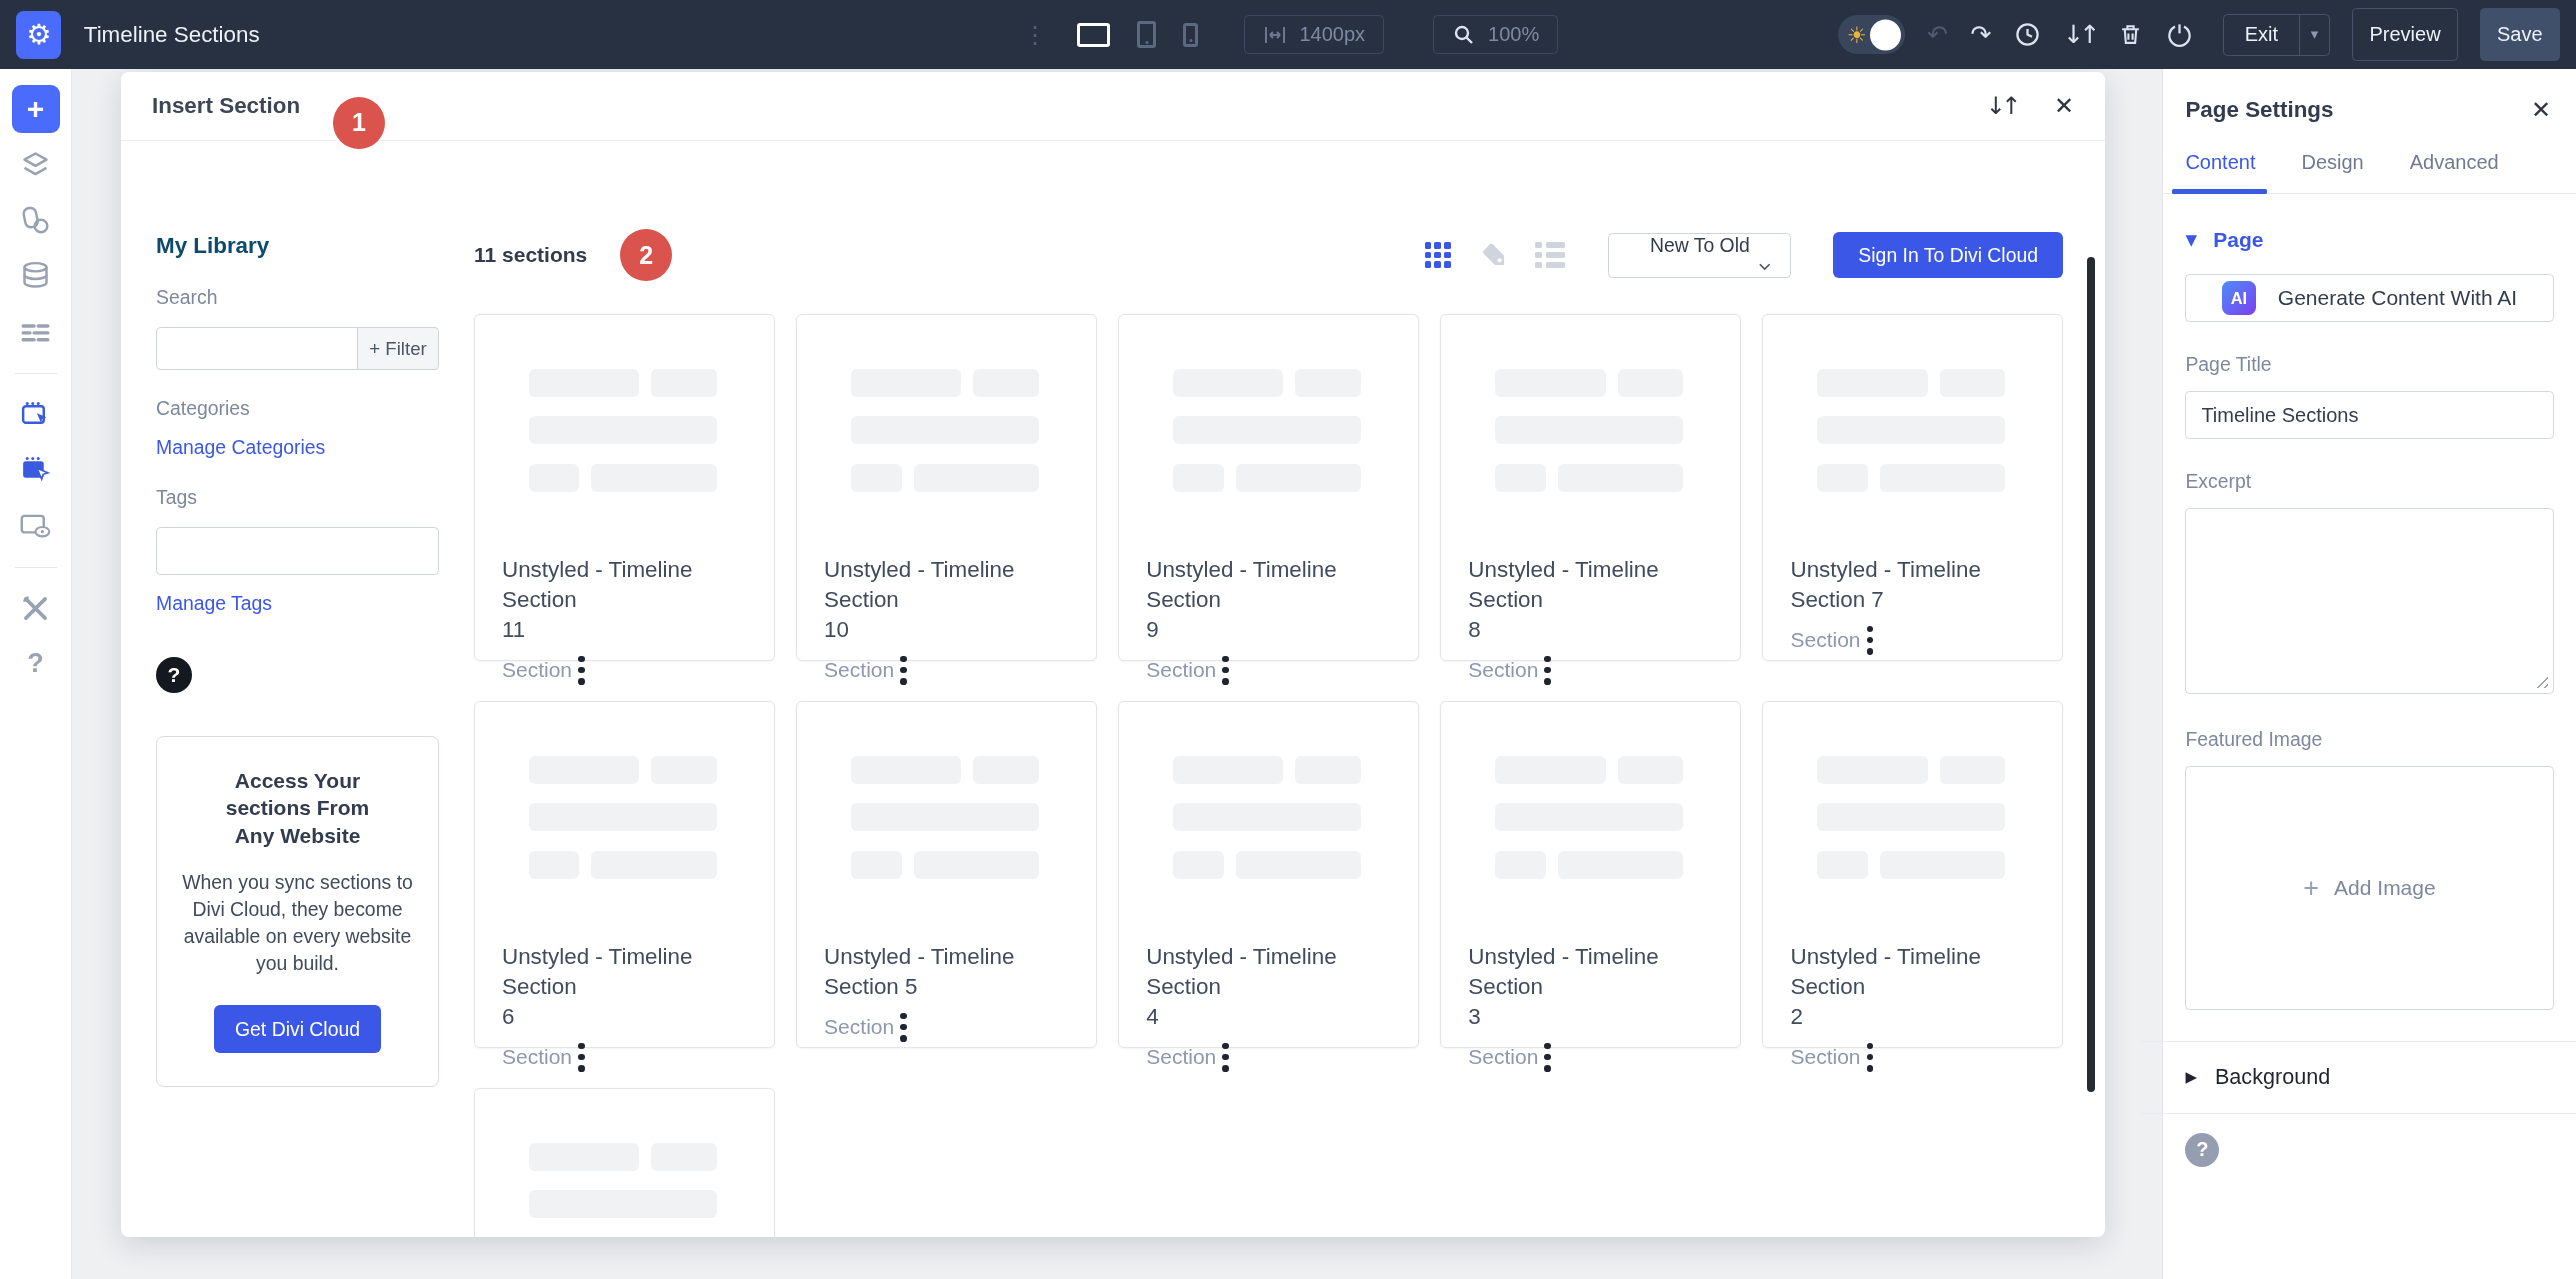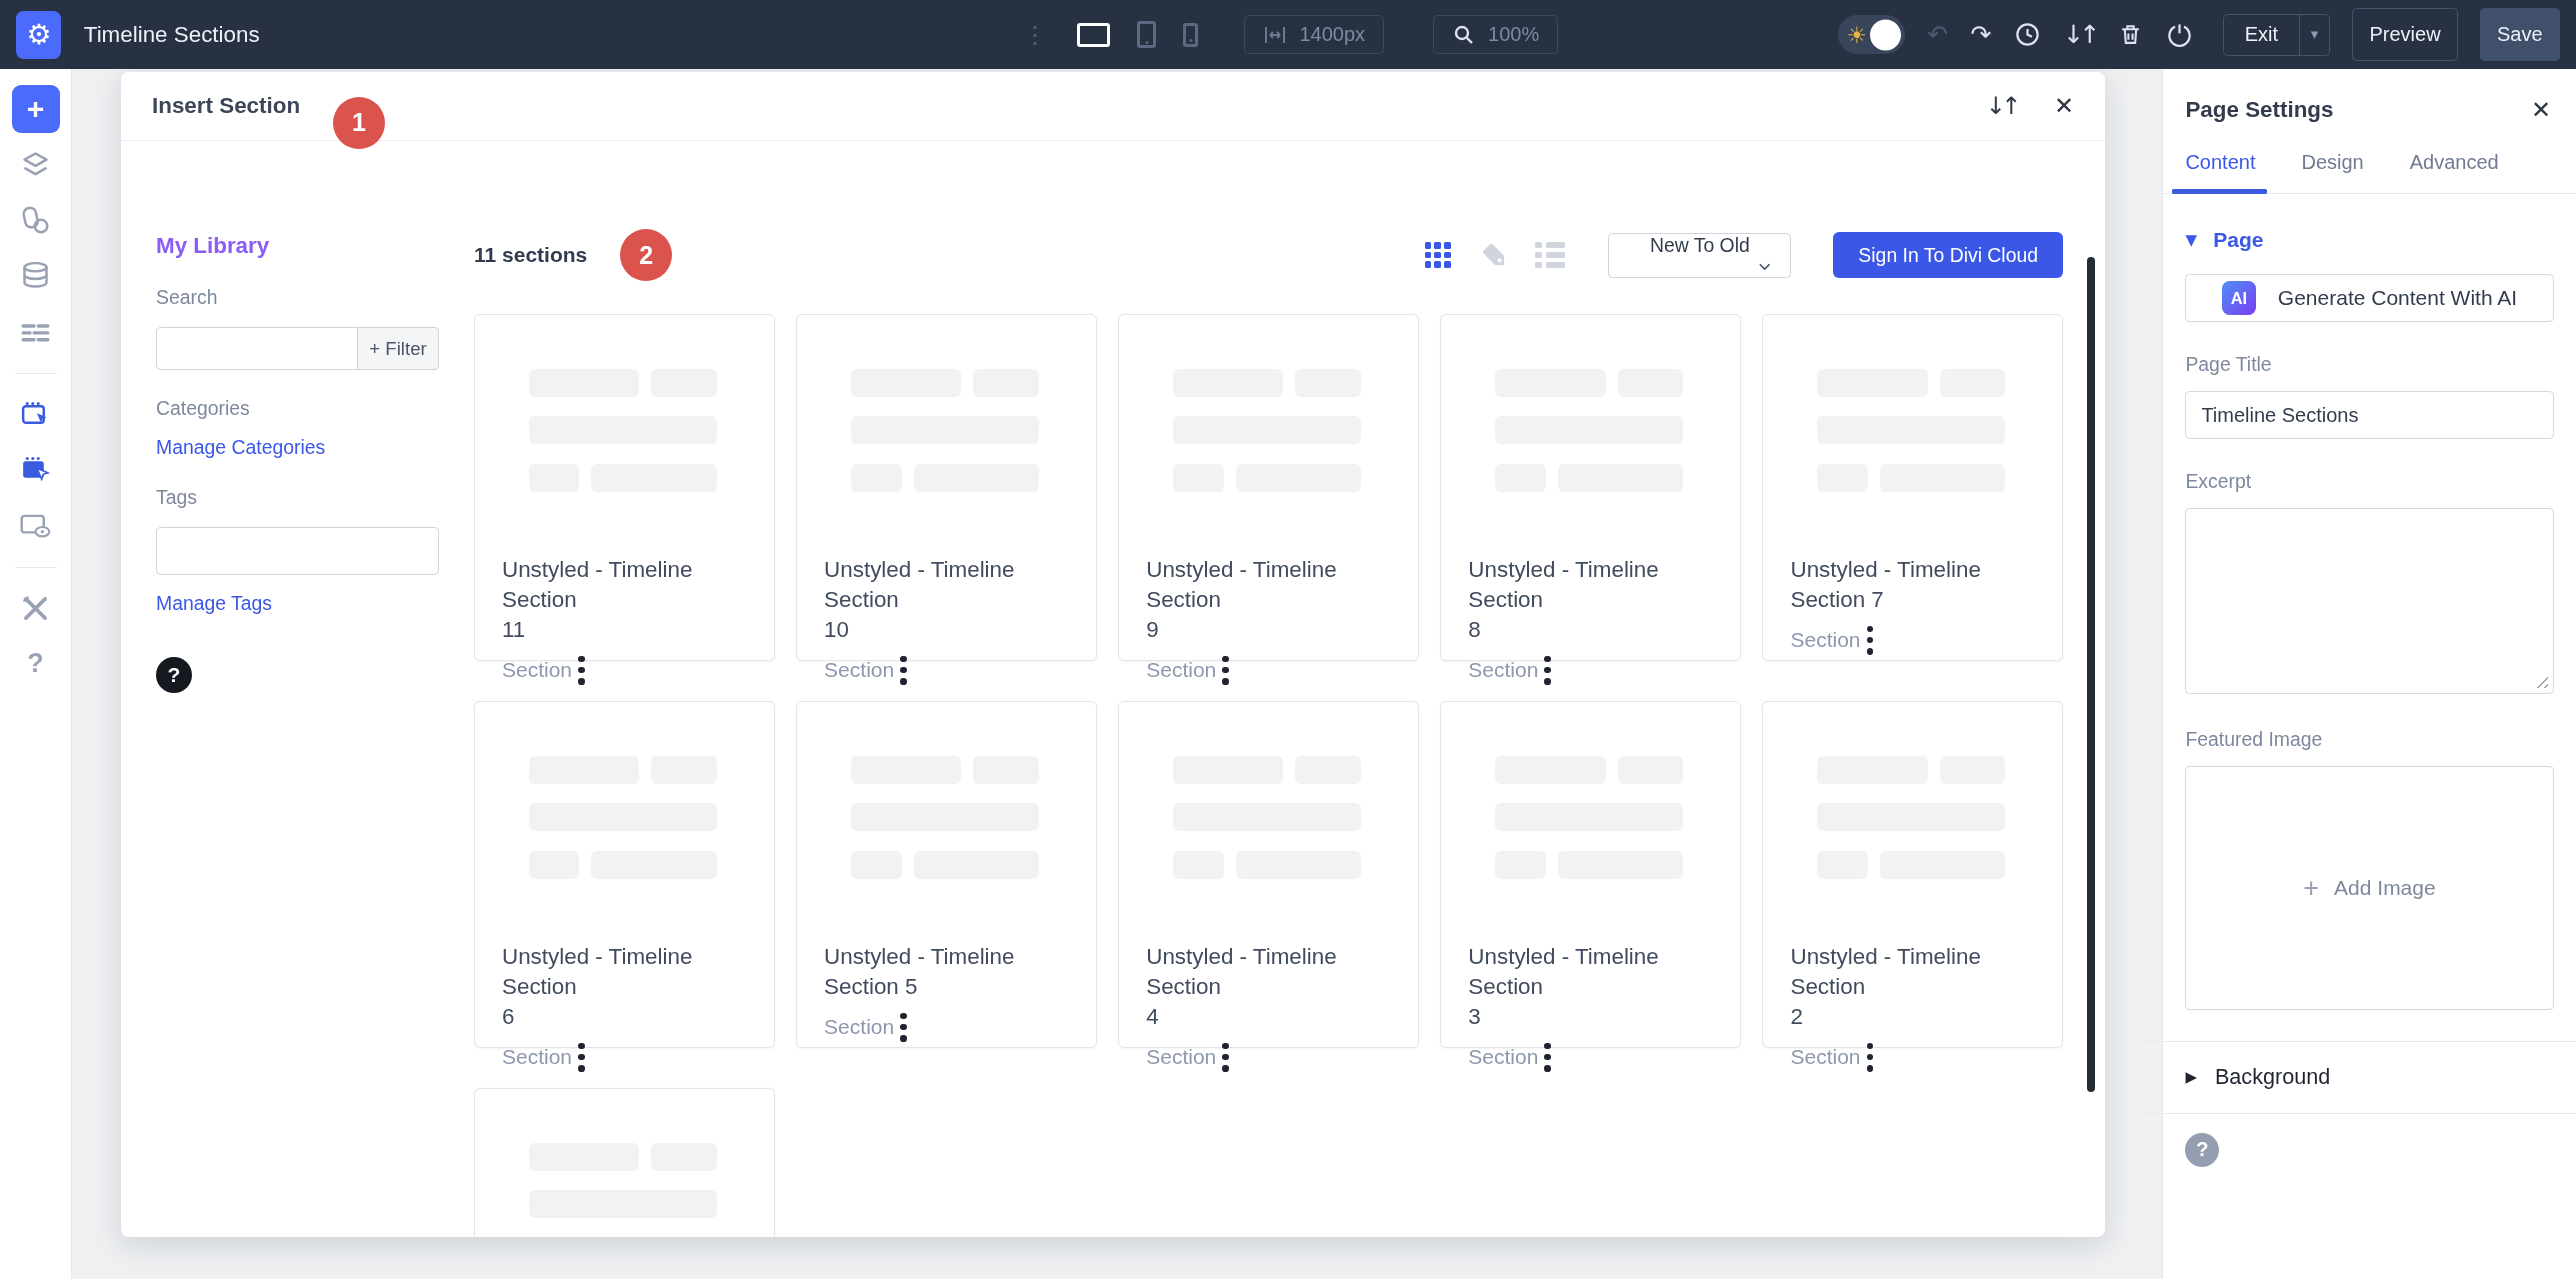--- a/index.html
+++ b/index.html
@@ -50,21 +50,21 @@
   .m-tab.active { color:#39404e; }
   .m-tab.active::after { content:""; position:absolute; left:-21px; right:-18px; bottom:0; height:5.2px; background:#3a5be0; border-radius:1.5px; }
   .badge { width:52px; height:52px; border-radius:50%; background:#da544d; color:#fff; font-size:25px; font-weight:700; display:flex; align-items:center; justify-content:center; z-index:20; }
   .badge1 { position:absolute; left:212px; top:24.6px; }
   .badge2 { margin-left:33px; }
   .m-body { position:absolute; top:127px; left:0; right:0; bottom:0; }
   .m-scroll { position:absolute; top:58px; right:10.4px; width:7.5px; height:835px; background:#262c34; border-radius:4.5px; z-index:15; }
 
   
   .filters { position:absolute; left:35px; top:34px; width:283px; }
-  .f-heading { font-size:22.4px; font-weight:700; color:#8b5cf6; }
+  .f-heading { font-size:22.4px; font-weight:700; color:#0c4a6e; }
   .f-label { font-size:19.4px; color:#7d889e; margin-top:27px; }
   .search-row { display:flex; margin-top:18px; }
   .search-row input { flex:1; min-width:0; height:43px; border:0.7px solid #cfd4dc; border-radius:4.5px 0 0 4.5px; font-size:19.4px; padding:0 12px; outline:none; }
   .filter-btn { width:81px; height:43px; background:#f4f5f7; border:0.7px solid #cfd4dc; border-left:none; border-radius:0 4.5px 4.5px 0; display:flex; align-items:center; justify-content:center; font-size:18.6px; color:#4a5568; }
   .f-link { font-size:19.4px; font-weight:500; color:#3a57e8; margin-top:16.4px; }
   .tags-input { width:100%; height:48px; border:0.7px solid #cfd4dc; border-radius:4.5px; margin-top:18px; font-size:19.4px; padding:0 12px; outline:none; }
   .f-help { margin-top:42px; width:36px; height:36px; border-radius:50%; background:#14181f; color:#fff; font-size:21px; font-weight:700; display:flex; align-items:center; justify-content:center; }
   .cloud-card { margin-top:43px; border:0.7px solid #d8dce2; border-radius:7.5px; padding:30px 18px 33px; text-align:center; }
   .cc-title { font-size:21px; font-weight:700; color:#323c4e; line-height:27.6px; width:186px; margin:0 auto; }
   .cc-body { font-size:19.4px; color:#3f4a5c; line-height:27px; margin-top:19.4px; }
@@ -268,20 +268,25 @@
         <input type="text" style="">
         <div class="filter-btn">+ Filter</div>
       </div>
       <div class="f-label">Categories</div>
       <div class="f-link">Manage Categories</div>
       <div class="f-label">Tags</div>
       <input type="text" class="tags-input" style="">
       <div class="f-link">Manage Tags</div>
       <div class="f-help">?</div>
 
+      <div class="cloud-card">
+        <div class="cc-title">Access Your sections From Any Website</div>
+        <div class="cc-body">When you sync sections to Divi Cloud, they become available on every website you build.</div>
+        <div class="cc-btn">Get Divi Cloud</div>
+      </div>
     </div>
 
     <div class="grid-area">
       <div class="grid-toolbar">
         <span class="gt-count">11 sections</span>
         <div class="badge badge2">2</div>
         <div class="gt-views">
           <div class="icon-grid">
               <span></span>
               <span></span>

